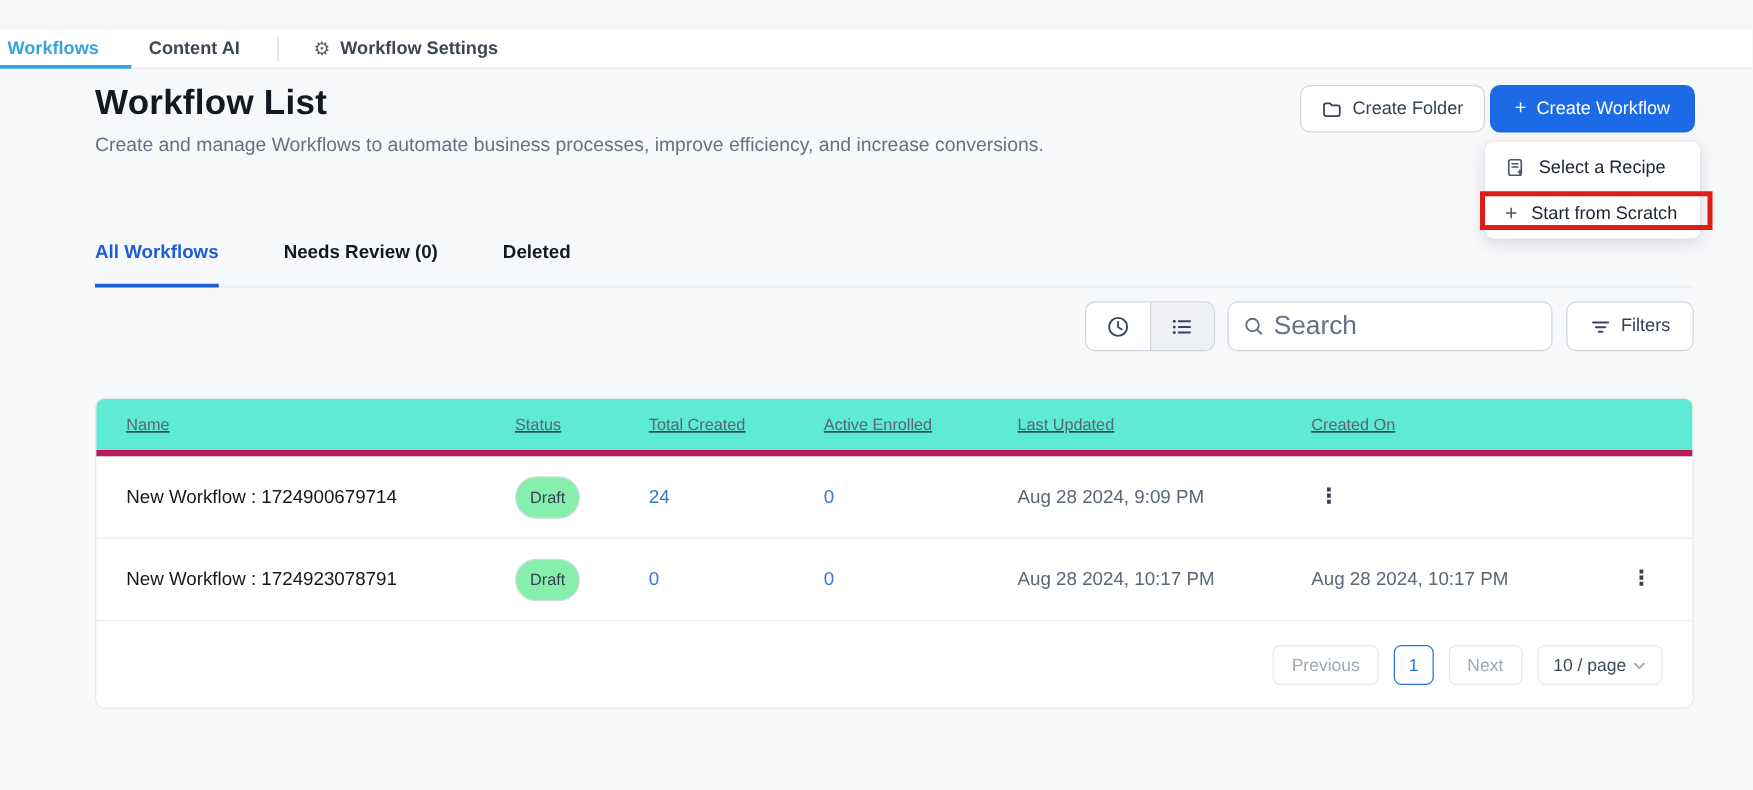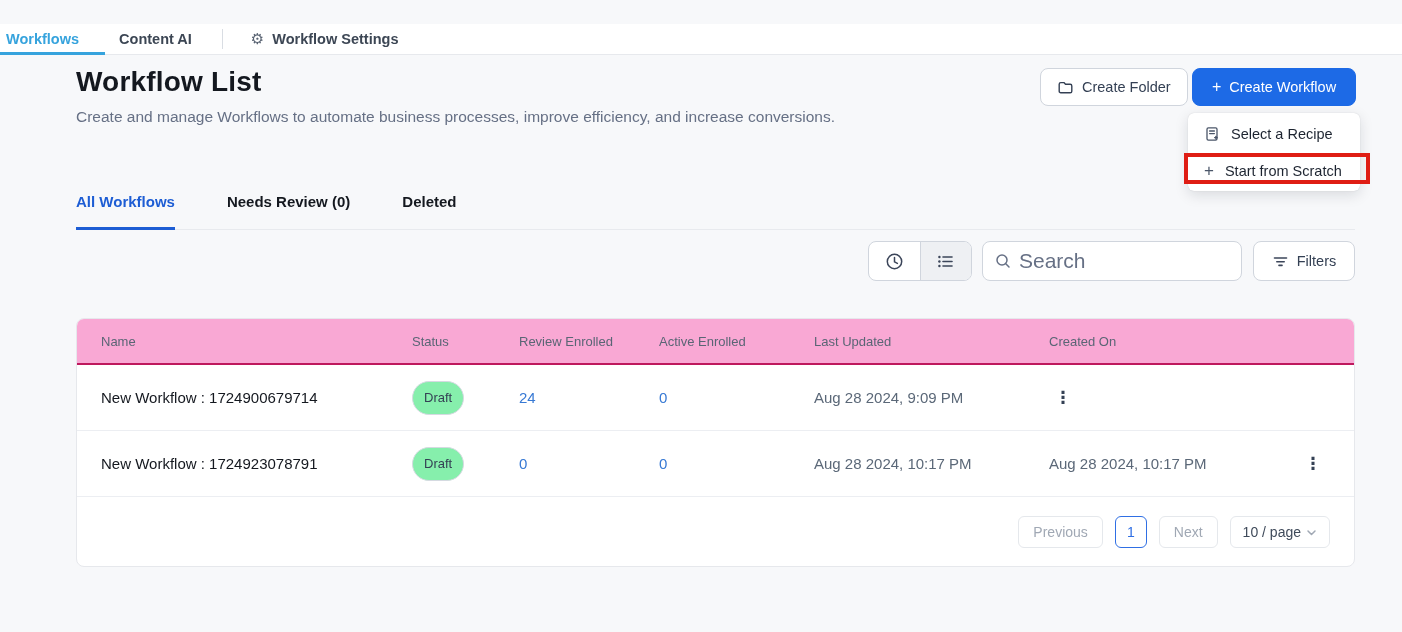--- a/index.html
+++ b/index.html
@@ -108,21 +108,21 @@
   
   .card {
     position:absolute; left:76px; top:318px; width:1279px; height:249px;
     background:#fff; border:1px solid #e6e8ec; border-radius:8px; overflow:hidden;
   }
   .trow {
     display:grid;
     grid-template-columns:311px 107px 140px 155px 235px 250px 1fr;
     align-items:center; padding-left:24px;
   }
-  .thead { height:46px; background:#f9a8d4; border-bottom:2px solid #be185d; }
+  .thead { height:46px; background:#5eead4; border-bottom:5px solid #be185d;text-decoration:underline; }
   .th { font-size:13px; color:#5a6575; font-weight:500; }
   .tbody-row { height:66px; border-bottom:1px solid #eceef2; }
   .cell-name { font-size:15px; color:#14181f; }
   .badge {
     display:inline-flex; align-items:center; height:25px; padding:16px 11px;
     border:1px solid #d5dae1; border-radius:999px; background:#86efac;
     font-size:13px; color:#344054; width:max-content;
   }
   .cell-num { font-size:15px; color:#3779d4; font-weight:500; }
   .cell-date { font-size:15px; color:#5b6878; }
@@ -253,21 +253,21 @@
   </span>
   <span>Filters</span>
 </button>
 
 <div class="breadcrumb">Home</div>
 
 <div class="card">
   <div class="trow thead">
     <div class="th">Name</div>
     <div class="th">Status</div>
-    <div class="th">Review Enrolled</div>
+    <div class="th">Total Created</div>
     <div class="th">Active Enrolled</div>
     <div class="th">Last Updated</div>
     <div class="th">Created On</div>
     <div></div>
   </div>
 
   <div class="trow tbody-row">
     <div class="cell-name">New Workflow : 1724900679714</div>
     <div><span class="badge">Draft</span></div>
     <div class="cell-num">24</div>

